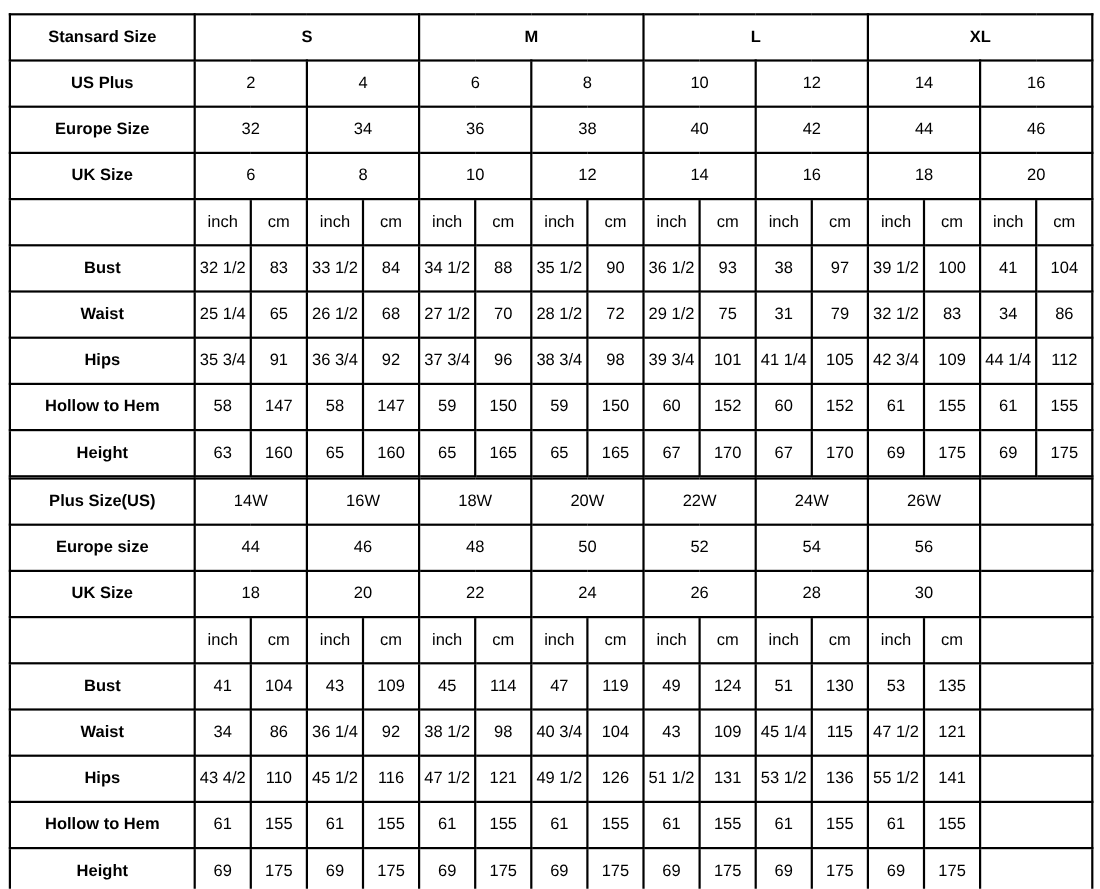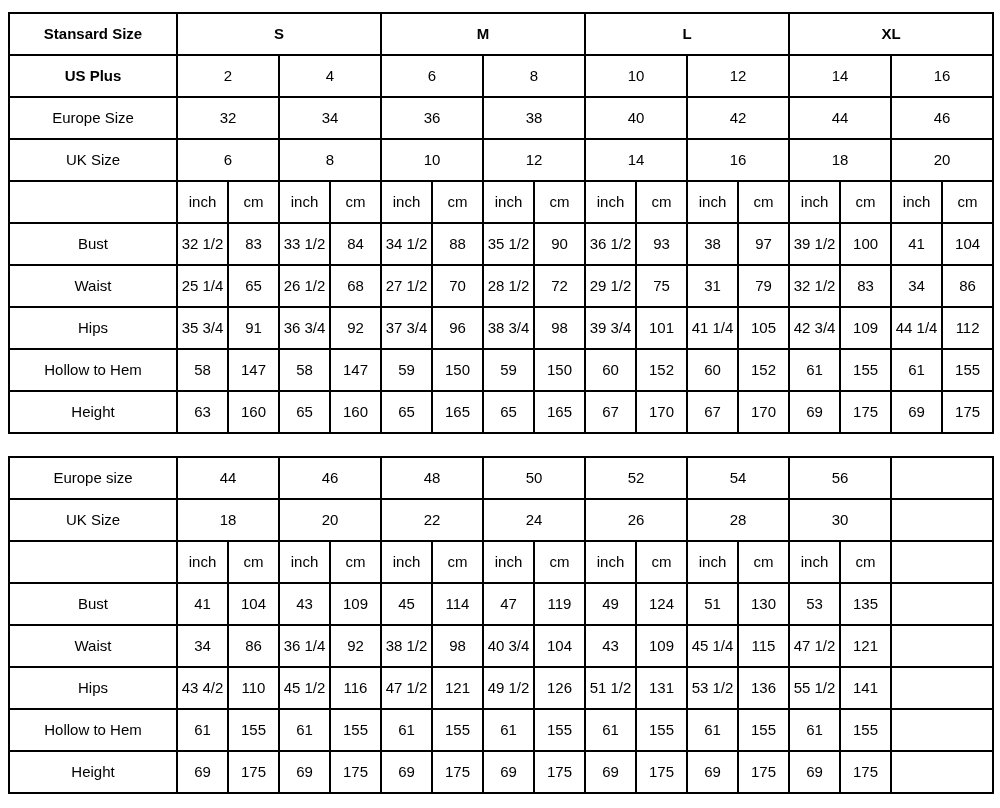--- a/index.html
+++ b/index.html
@@ -34,20 +34,21 @@
     vertical-align: middle;
     font-size: 15px;
     line-height: 1.1;
     padding: 0;
     height: 40px;
     white-space: nowrap;
     overflow: hidden;
   }
   .rowlabel {
     font-size: 15.5px;
+    font-weight: bold;
   }
   .hdr-bold {
     font-weight: bold;
     font-size: 16px;
   }
   .unit {
     font-size: 14.5px;
     margin-left: 32px;
   }
   .spacer {
@@ -260,20 +261,31 @@
       <col style="width:51px">
         <col style="width:51px">
       <col style="width:51px">
         <col style="width:51px">
       <col style="width:51px">
         <col style="width:51px">
       <col style="width:102px">
     </colgroup>
     <tbody id="plus-body">
         <tr>
+          <td class="hdr-bold">Plus Size(US)</td>
+          <td colspan="2">14W</td>
+          <td colspan="2">16W</td>
+          <td colspan="2">18W</td>
+          <td colspan="2">20W</td>
+          <td colspan="2">22W</td>
+          <td colspan="2">24W</td>
+          <td colspan="2">26W</td>
+          <td class="tail-blank" style="border-left:2px solid #000;"></td>
+        </tr>
+        <tr>
           <td class="rowlabel">Europe size</td>
           <td colspan="2">44</td>
           <td colspan="2">46</td>
           <td colspan="2">48</td>
           <td colspan="2">50</td>
           <td colspan="2">52</td>
           <td colspan="2">54</td>
           <td colspan="2">56</td>
           <td class="tail-blank" style="border-left:2px solid #000;"></td>
         </tr>

